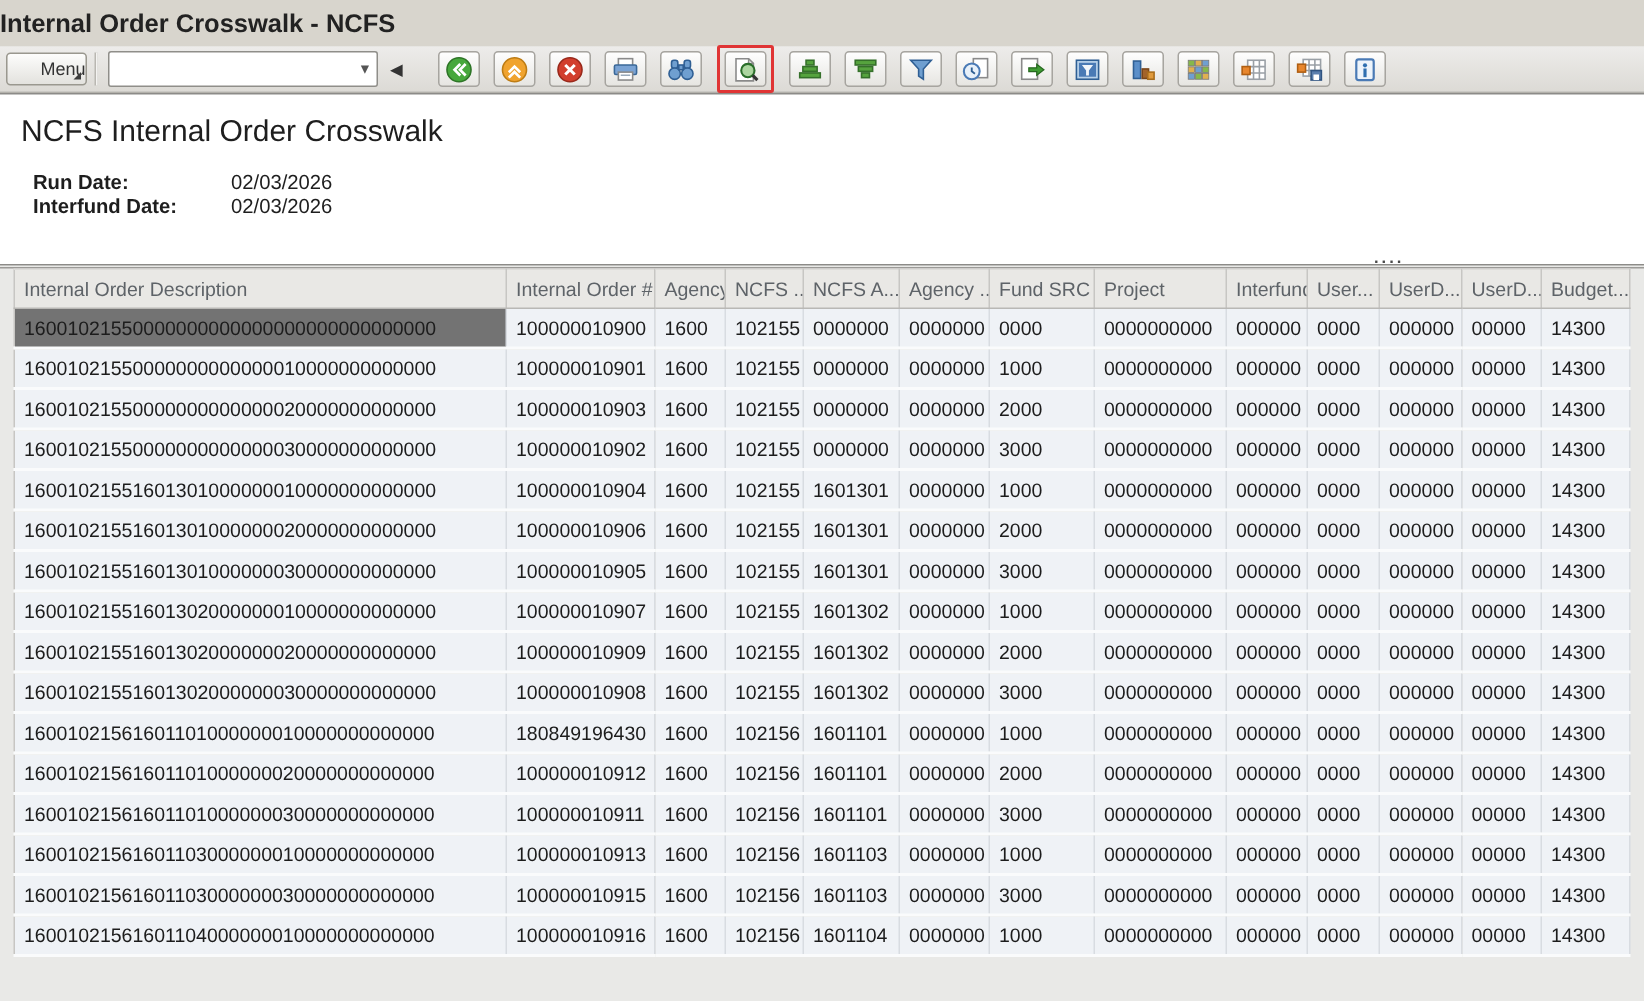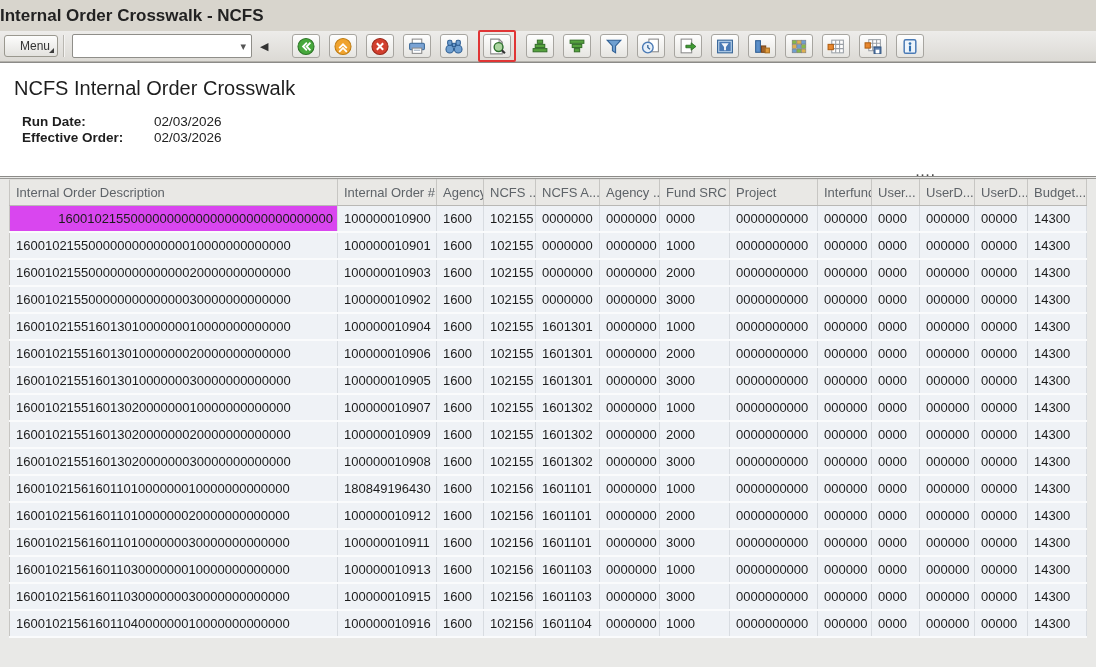--- a/index.html
+++ b/index.html
@@ -16,21 +16,21 @@
   .titlebar .wtitle{font-size:17px;font-weight:bold;color:#222;}
   
   .toolbar{
     height:31px;background:linear-gradient(#edecea,#dcdad5);
     border-bottom:1px solid #b3b1ab;display:flex;align-items:center;
     padding-left:4px;box-sizing:border-box;
   }
   .menu-btn{
     width:54px;height:22px;border:1px solid #9a988f;border-radius:3px;
     background:linear-gradient(#fdfdfc,#e3e2de);font-family:"Liberation Sans",sans-serif;
-    font-size:12px;color:#333;position:relative;text-align:center;padding:0 0 0 8px;cursor:default;
+    font-size:12px;color:#333;position:relative;text-align:right;padding:0 0 0 8px;cursor:default;
   }
   .menu-btn .corner{
     position:absolute;right:3px;bottom:3px;width:0;height:0;
     border-left:5px solid transparent;border-bottom:5px solid #3c3c3c;
   }
   .vsep{width:1px;height:22px;background:#b9b7b1;border-right:1px solid #f4f3f1;margin:0 5px;}
   .combo{
     width:178px;height:22px;background:#fff;border:1px solid #8f8e89;border-radius:2px;
     display:flex;align-items:center;justify-content:space-between;margin-left:2px;
   }
@@ -79,21 +79,21 @@
     height:25px;background:#e9e8e5;border-right:1px solid #c7c6c3;
     border-bottom:1px solid #b9b8b5;border-top:1px solid #dddcd9;
     font-size:13px;font-weight:normal;color:#5e6368;text-align:left;
     padding:0 4px 0 6px;white-space:nowrap;overflow:hidden;
   }
   table.alv td{
     height:25px;background:#eff2f6;border-right:1px solid #d8dce1;
     border-bottom:2px solid #fafbfc;font-size:13px;color:#1c1c1c;
     padding:0 4px 0 6px;white-space:nowrap;overflow:hidden;
   }
-  table.alv td.sel{background:#d946ef;text-align:right;}
+  table.alv td.sel{background:#737373;}
   table.alv td:first-child,table.alv th:first-child{border-left:1px solid #c7c6c3;}
 </style>
 </head>
 <body>
 
 <div class="titlebar">
   <span class="wtitle">Internal Order Crosswalk - NCFS</span>
 </div>
 
 <div class="toolbar">
@@ -245,21 +245,21 @@
 </div>
 
 <div class="panel">
   <div class="report-title">NCFS Internal Order Crosswalk</div>
   <div class="meta">
     <div class="mrow">
       <span class="mlabel">Run Date:</span>
       <span>02/03/2026</span>
     </div>
     <div class="mrow">
-      <span class="mlabel">Effective Order:</span>
+      <span class="mlabel">Interfund Date:</span>
       <span>02/03/2026</span>
     </div>
   </div>
   <span class="drag-marker">....</span>
 </div>
 
 <div class="gridwrap">
   <table class="alv">
     <colgroup>
       <col class="col-0">

